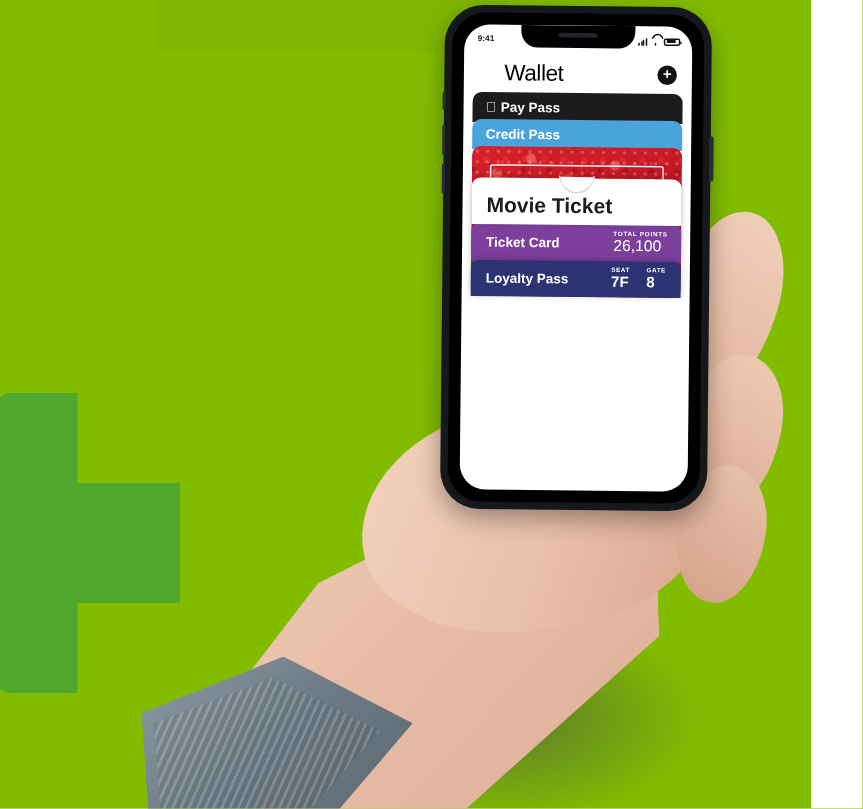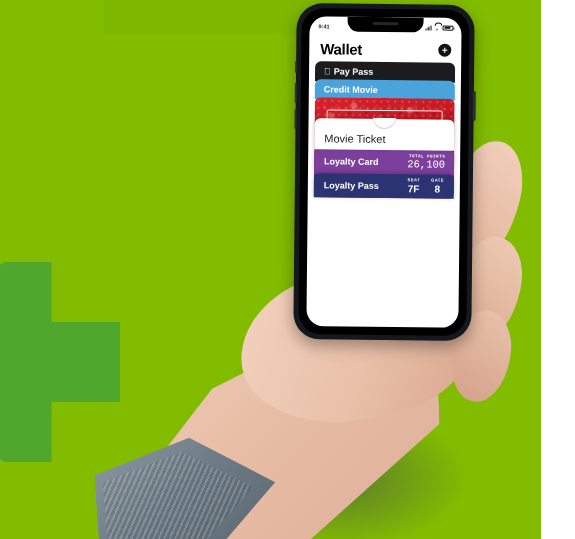--- a/index.html
+++ b/index.html
@@ -134,21 +134,21 @@
   .batt::after{
     content:"";position:absolute;right:-2px;top:1.4px;width:1px;height:2px;
     background:#111;border-radius:0 1px 1px 0;
   }
 
   
   .wallet-header{
     display:flex;align-items:center;justify-content:space-between;
     padding:6px 10px 4px 11px;
   }
-  .wallet-title{font-size:15px;font-weight:bold;color:#000;letter-spacing:-.3px;}
+  .wallet-title{font-size:15px;font-weight:normal;color:#000;letter-spacing:-.3px;margin-left:16px;}
   .plus-btn{
     width:13px;height:13px;border-radius:50%;background:#111;
     display:flex;align-items:center;justify-content:center;
     color:#fff;font-size:10px;line-height:1;font-weight:bold;
     cursor:pointer;
   }
 
   
   .cards{position:relative;padding:0 6px;}
   .card-strip{
@@ -236,38 +236,38 @@
     width:22px;height:11px;background:#fff;
     border-radius:0 0 11px 11px;
     box-shadow:inset 0 -1px 1px rgba(0,0,0,.10);
   }
   .ticket-notch::before{
     content:"";position:absolute;left:-1px;top:-1px;width:24px;height:12px;
     border-bottom:1px solid #d8d8d8;border-radius:0 0 12px 12px;
     border-left:1px solid #e6e6e6;border-right:1px solid #e6e6e6;
     box-sizing:border-box;
   }
-  .ticket-label{font-size:11px;font-weight:400;color:#1b1b1b;position:relative;z-index:2;}
+  .ticket-label{font-size:14px;font-weight:700;color:#1b1b1b;position:relative;z-index:2;}
   .loyalty-card{
     background:#7d3f9c;border-radius:5px 5px 0 0;height:26px;margin-top:-1px;
     display:flex;align-items:center;justify-content:space-between;
     padding:0 9px 0 10px;box-shadow:0 -1px 4px rgba(0,0,0,.22);
   }
   .loyalty-label{font-size:9px;font-weight:600;color:#fff;}
-  .points-wrap{text-align:right;line-height:1;font-family:Liberation Mono, monospace;}
+  .points-wrap{line-height:1;}
   .points-cap{font-size:4.2px;font-weight:bold;color:#fff;letter-spacing:.5px;display:block;}
   .points-val{font-size:10.5px;font-weight:500;color:#fff;display:block;margin-top:1px;}
   .boarding-card{
     background:#2c3373;border-radius:5px 5px 0 0;height:24px;margin-top:-1px;
     display:flex;align-items:center;justify-content:space-between;
     padding:0 10px 0 10px;box-shadow:0 -1px 4px rgba(0,0,0,.22);
   }
   .boarding-label{font-size:9px;font-weight:600;color:#fff;}
   .bp-fields{display:flex;gap:11px;}
-  .bp-field{text-align:center;line-height:1;}
+  .bp-field{line-height:1;}
   .bp-cap{font-size:4.2px;font-weight:bold;color:#fff;letter-spacing:.4px;display:block;}
   .bp-val{font-size:10px;font-weight:bold;color:#fff;display:block;margin-top:1px;}
 
   .side-btn{
     position:absolute;background:#2a2e34;border-radius:2px;
   }
   .btn-silent{left:-1.5px;top:58px;width:2.5px;height:12px;}
   .btn-vol-up{left:-1.5px;top:80px;width:2.5px;height:20px;}
   .btn-vol-dn{left:-1.5px;top:106px;width:2.5px;height:20px;}
   .btn-power{right:-1.5px;top:86px;width:2.5px;height:30px;}
@@ -327,21 +327,21 @@
         </div>
 
         <div class="cards">
 
           <div class="card-strip pay-cash">
             <span class="apple-glyph"></span>
             <span>Pay Pass</span>
           </div>
 
           <div class="card-strip credit-card-strip">
-            <span>Credit Movie</span>
+            <span>Credit Pass</span>
           </div>
 
           <div class="red-card">
             <div class="glitter"></div>
             <div class="glitter2"></div>
 
             <div class="logo-box">
               <span>YOUR LOGO HERE</span>
             </div>
 
@@ -356,21 +356,21 @@
           </div>
 
           <div class="bottom-stack">
 
             <div class="ticket-card">
               <div class="ticket-notch"></div>
               <span class="ticket-label">Movie Ticket</span>
             </div>
 
             <div class="loyalty-card">
-              <span class="loyalty-label">Loyalty Card</span>
+              <span class="loyalty-label">Ticket Card</span>
               <span class="points-wrap">
                 <span class="points-cap">TOTAL POINTS</span>
                 <span class="points-val">26,100</span>
               </span>
             </div>
 
             <div class="boarding-card">
               <span class="boarding-label">Loyalty Pass</span>
               <span class="bp-fields">
                 <span class="bp-field">

